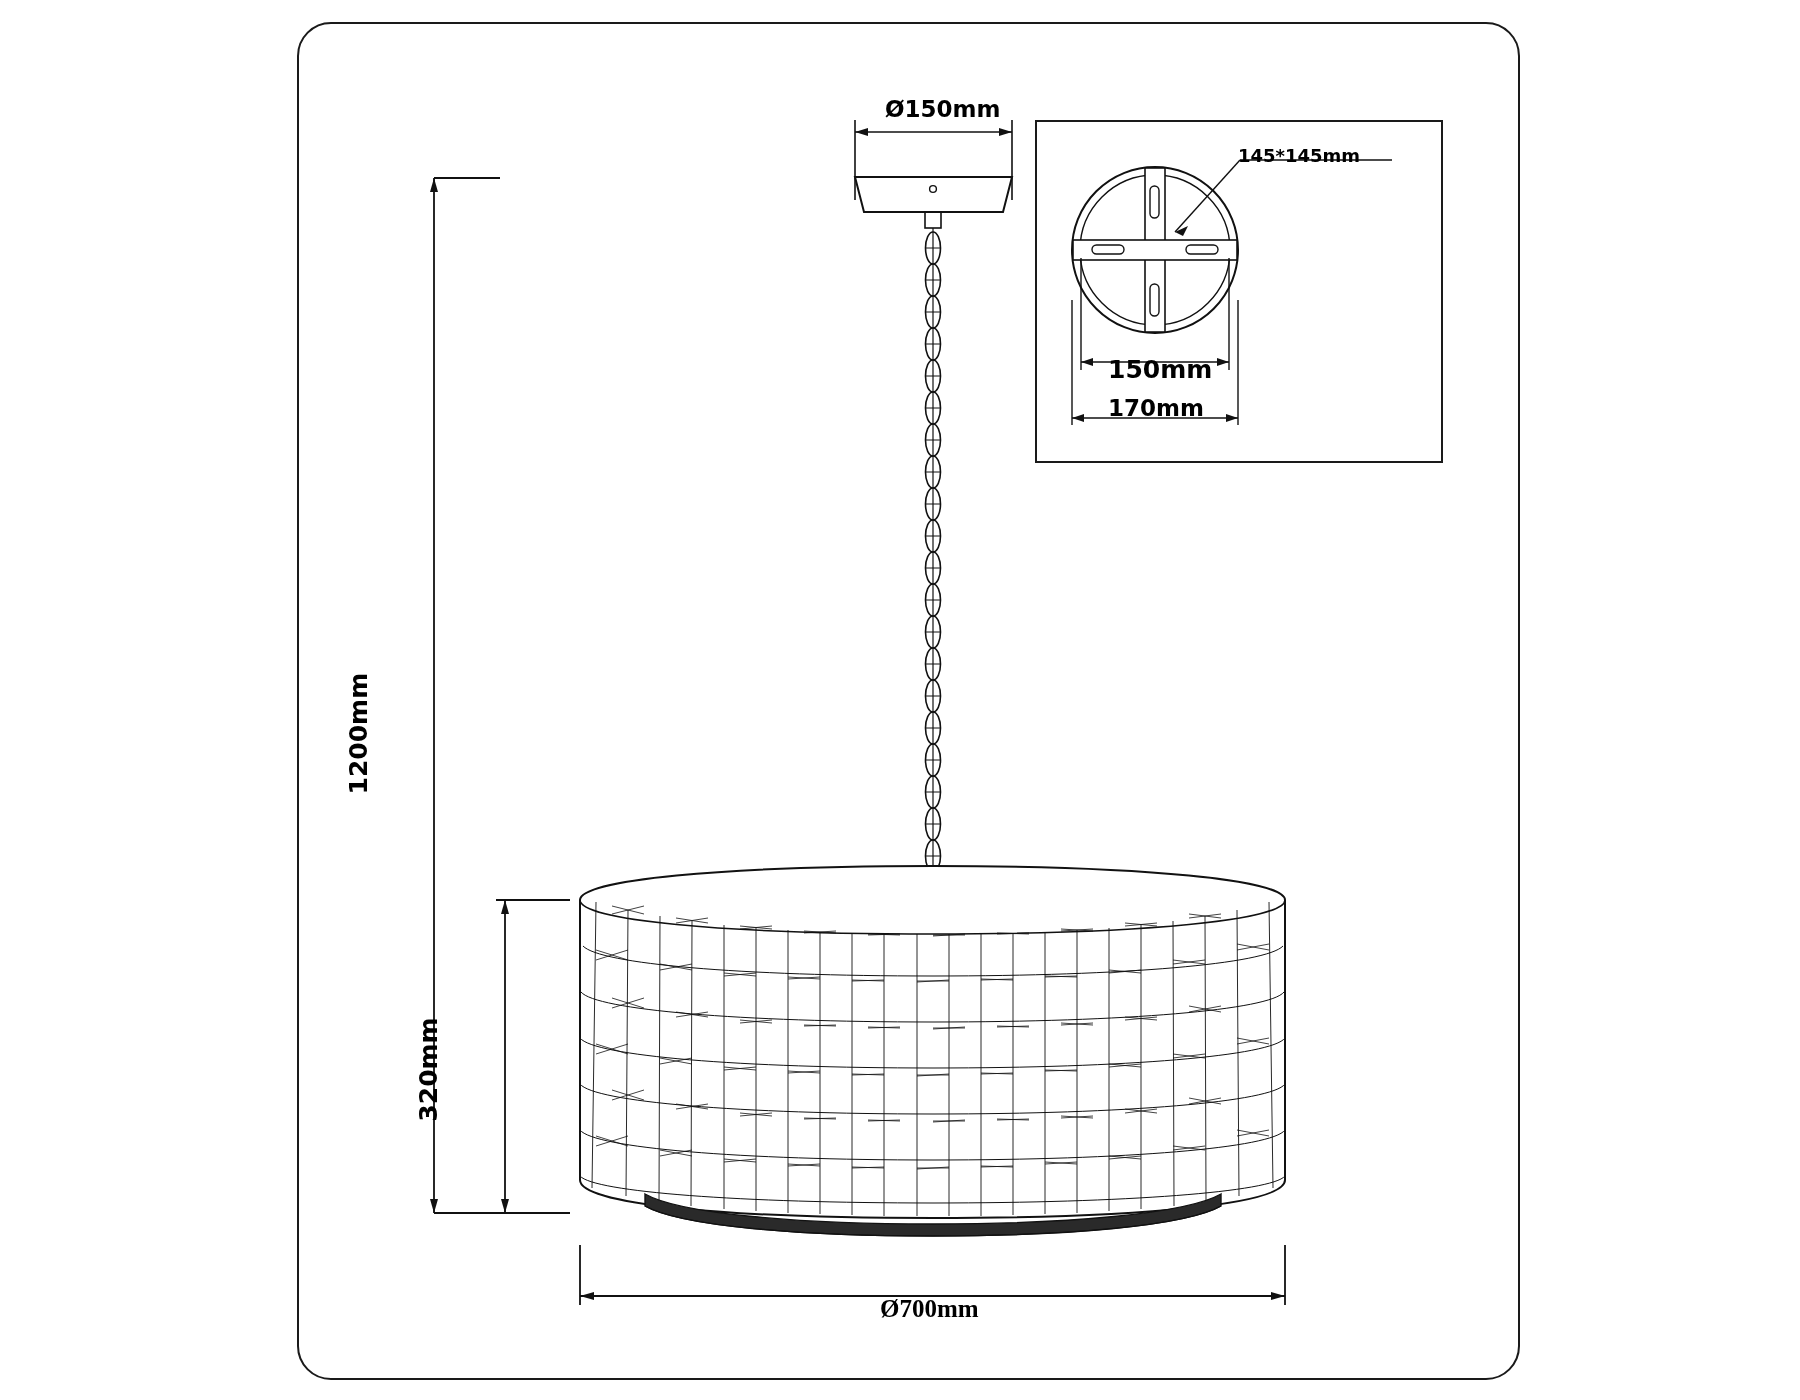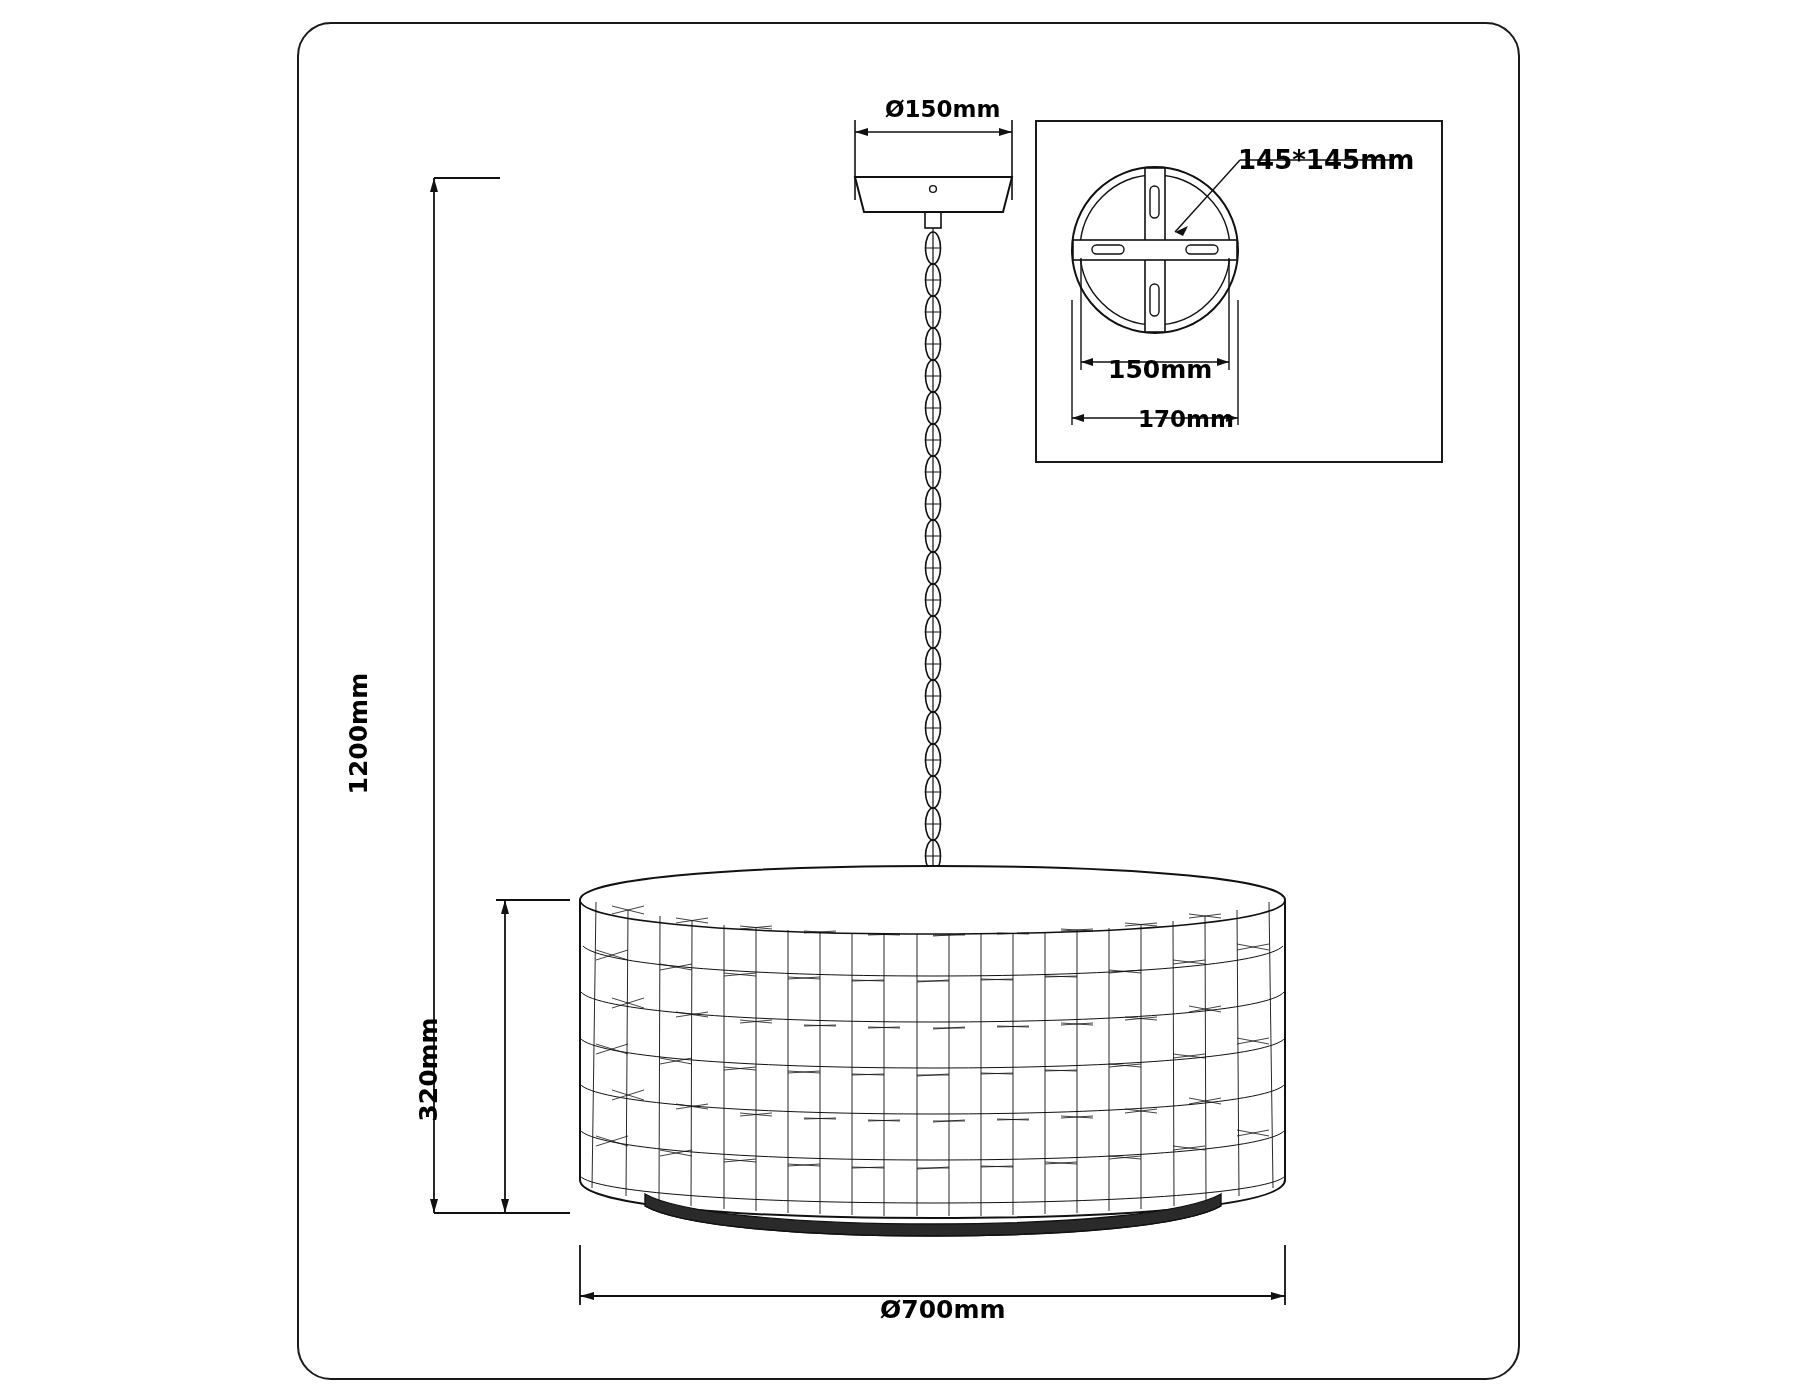--- a/index.html
+++ b/index.html
@@ -249,21 +249,21 @@
       </g>
     </g>
   </svg>
 
   <div class="dimtext" style="left:885px;top:96px;font-size:23px;">Ø150mm</div>
 
   <div class="dimtext vert" style="left:358px;top:720px;width:120px;text-align:center;margin-left:-60px;font-size:25px;">1200mm</div>
 
   <div class="dimtext vert" style="left:428px;top:1055px;width:120px;text-align:center;margin-left:-60px;font-size:25px;">320mm</div>
 
-  <div class="dimtext" style="left:880px;top:1295px;font-size:25px;">Ø700mm</div>
-
-  <div class="dimtext" style="left:1238px;top:145px;font-size:26px;">145*145mm</div>
+  <div class="dimtext" style="left:880px;top:1295px;font-size:25px;font-family:Liberation Serif, serif;">Ø700mm</div>
+
+  <div class="dimtext" style="left:1238px;top:145px;font-size:18px;">145*145mm</div>
 
   <div class="dimtext" style="left:1108px;top:355px;font-size:25px;">150mm</div>
 
-  <div class="dimtext" style="left:1108px;top:406px;font-size:23px;margin-left:30px;">170mm</div>
+  <div class="dimtext" style="left:1108px;top:395px;font-size:23px;">170mm</div>
 
 </div>
 
 </body></html>

